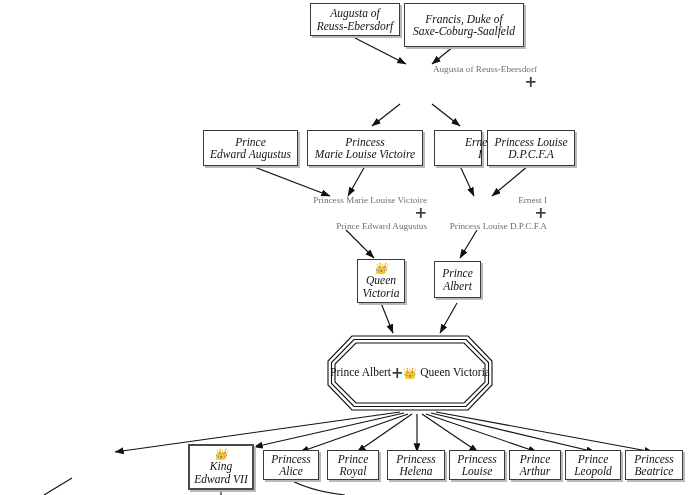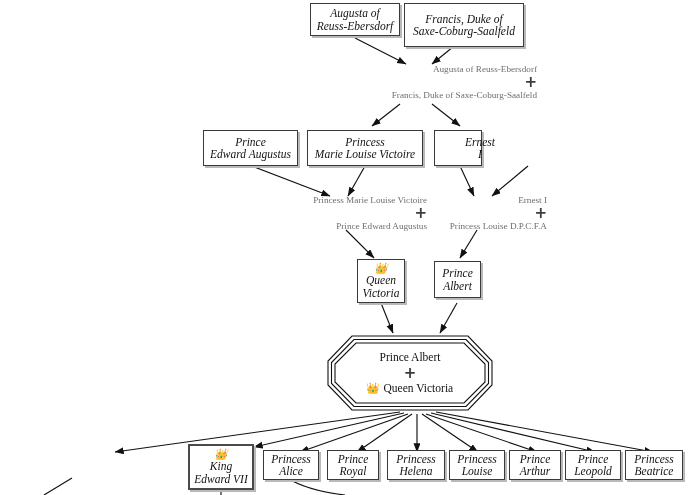--- a/index.html
+++ b/index.html
@@ -57,21 +57,21 @@
 
   
   #octagon{
     position:absolute;
     left:326px;top:334px;width:168px;height:78px;
     z-index:6;
   }
   #octagon svg{position:absolute;left:0;top:0;}
   #octagon .oct-text{
     position:absolute;left:0;top:0;width:168px;height:78px;
-    display:flex;flex-direction:column;align-items:center;justify-content:center;
+    display:flex;align-items:center;justify-content:center;
     font-size:11.5px;line-height:1.15;color:#111;
   }
   #octagon .oct-text .plus{
     color:#3b3b3b;font-size:15px;font-weight:bold;line-height:1;
     font-family:"DejaVu Sans", sans-serif;margin:1px 0;
   }
   .nowrap{white-space:nowrap;}
 </style>
 </head>
 <body>
@@ -127,38 +127,41 @@
   </div>
 
   <div class="node" style="left:404px;top:3px;width:120px;height:44px;">
     <span class="ln">Francis, Duke of</span>
     <span class="ln">Saxe-Coburg-Saalfeld</span>
   </div>
 
   <div class="union" style="left:299px;top:64px;width:238px;">
     <span>Augusta of Reuss-Ebersdorf</span>
     <span class="plus">+</span>
-    <span>Francis, Duke of Saxe-Coburg-Saalfeld</span>
   </div>
 
   <div class="node" style="left:203px;top:130px;width:95px;height:36px;">
     <span class="ln">Prince</span>
     <span class="ln">Edward Augustus</span>
   </div>
 
   <div class="node" style="left:307px;top:130px;width:116px;height:36px;">
     <span class="ln">Princess</span>
     <span class="ln">Marie Louise Victoire</span>
   </div>
 
   <div class="node" style="left:434px;top:130px;width:48px;height:36px;padding-left:44px;">
     <span class="ln">Ernest</span>
     <span class="ln">I</span>
   </div>
 
+  <div class="node" style="left:487px;top:130px;width:88px;height:36px;">
+    <span class="ln">Princess Louise</span>
+    <span class="ln">D.P.C.F.A</span>
+  </div>
 
   <div class="union" style="left:265px;top:195px;width:162px;">
     <span>Princess Marie Louise Victoire</span>
     <span class="plus">+</span>
     <span>Prince Edward Augustus</span>
   </div>
 
   <div class="union" style="left:407px;top:195px;width:140px;">
     <span>Ernest I</span>
     <span class="plus">+</span>

